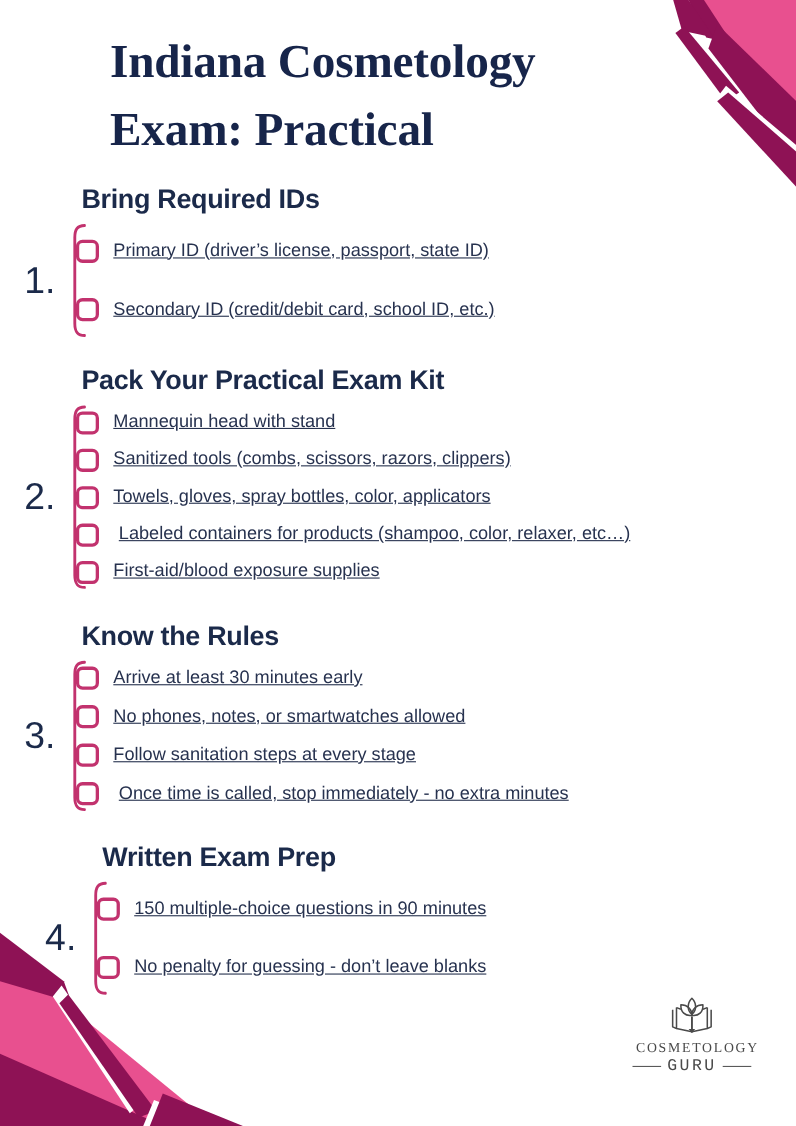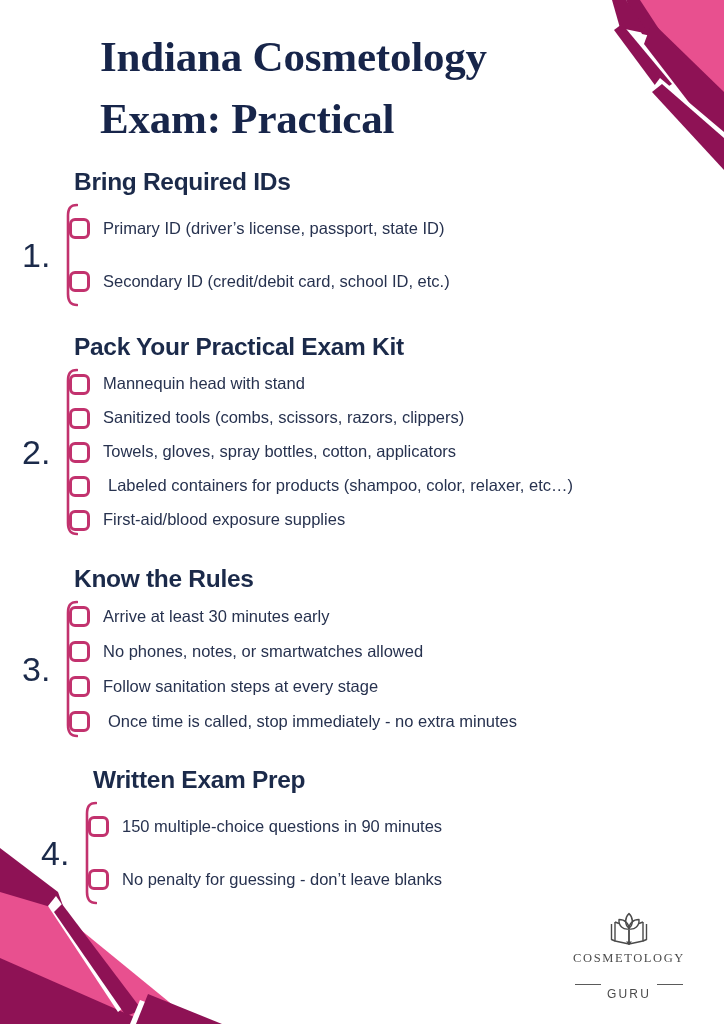--- a/index.html
+++ b/index.html
@@ -121,38 +121,39 @@
     z-index: 2;
   }
 
   .item-label {
     font-family: "Liberation Sans", sans-serif;
     font-size: 16.5px;
     line-height: 1.2;
     color: #27324f;
     margin-left: 13px;
     white-space: nowrap;
+    text-decoration: underline;
   }
 
   
   .sec-1 .item-row { height: 53px; }
   .sec-2 .item-row { height: 34px; }
   .sec-3 .item-row { height: 35px; text-align: right; }
   .sec-4 .item-row { height: 53px; }
 
   
   .item-row.indent .item-label { margin-left: 18px; }
 
   
   .logo {
     position: absolute;
     right: 34px;
-    bottom: 24px;
+    bottom: 47px;
     width: 122px;
-    text-align: center;
+    text-align: right;
     z-index: 3;
   }
   .logo-mark { display: block; margin: 0 auto 5px; }
   .logo-name {
     font-family: "Liberation Serif", "DejaVu Serif", serif;
     font-size: 12.5px;
     letter-spacing: 1.6px;
     color: #4a4a4a;
     line-height: 1;
   }
@@ -162,26 +163,25 @@
     justify-content: center;
     gap: 6px;
     margin-top: 4px;
   }
   .logo-rule {
     height: 1px;
     width: 26px;
     background: #5a5a5a;
   }
   .logo-sub {
-    font-family: Liberation Sans, sans-serif;
-    font-size: 12px;
+    font-family: Liberation Mono, monospace;
+    font-size: 15px;
     letter-spacing: 2.2px;
     color: #4a4a4a;
     line-height: 1;
-    margin-top: 20px;
   }
 </style>
 </head>
 <body>
 
 <div class="page">
 
   <svg class="corner-deco tr" viewBox="0 0 230 215">
     <polygon points="132,0 230,0 230,52 148,34" fill="#8e1255"></polygon>
     <polygon points="118,0 132,0 155,34 126,28" fill="#8e1255"></polygon>
@@ -242,21 +242,21 @@
         <div class="item-row">
           <span class="checkbox"></span>
           <span class="item-label">Mannequin head with stand</span>
         </div>
         <div class="item-row">
           <span class="checkbox"></span>
           <span class="item-label">Sanitized tools (combs, scissors, razors, clippers)</span>
         </div>
         <div class="item-row">
           <span class="checkbox"></span>
-          <span class="item-label">Towels, gloves, spray bottles, cotton, applicators</span>
+          <span class="item-label">Towels, gloves, spray bottles, color, applicators</span>
         </div>
         <div class="item-row indent">
           <span class="checkbox"></span>
           <span class="item-label">Labeled containers for products (shampoo, color, relaxer, etc…)</span>
         </div>
         <div class="item-row">
           <span class="checkbox"></span>
           <span class="item-label">First-aid/blood exposure supplies</span>
         </div>
       </div>

